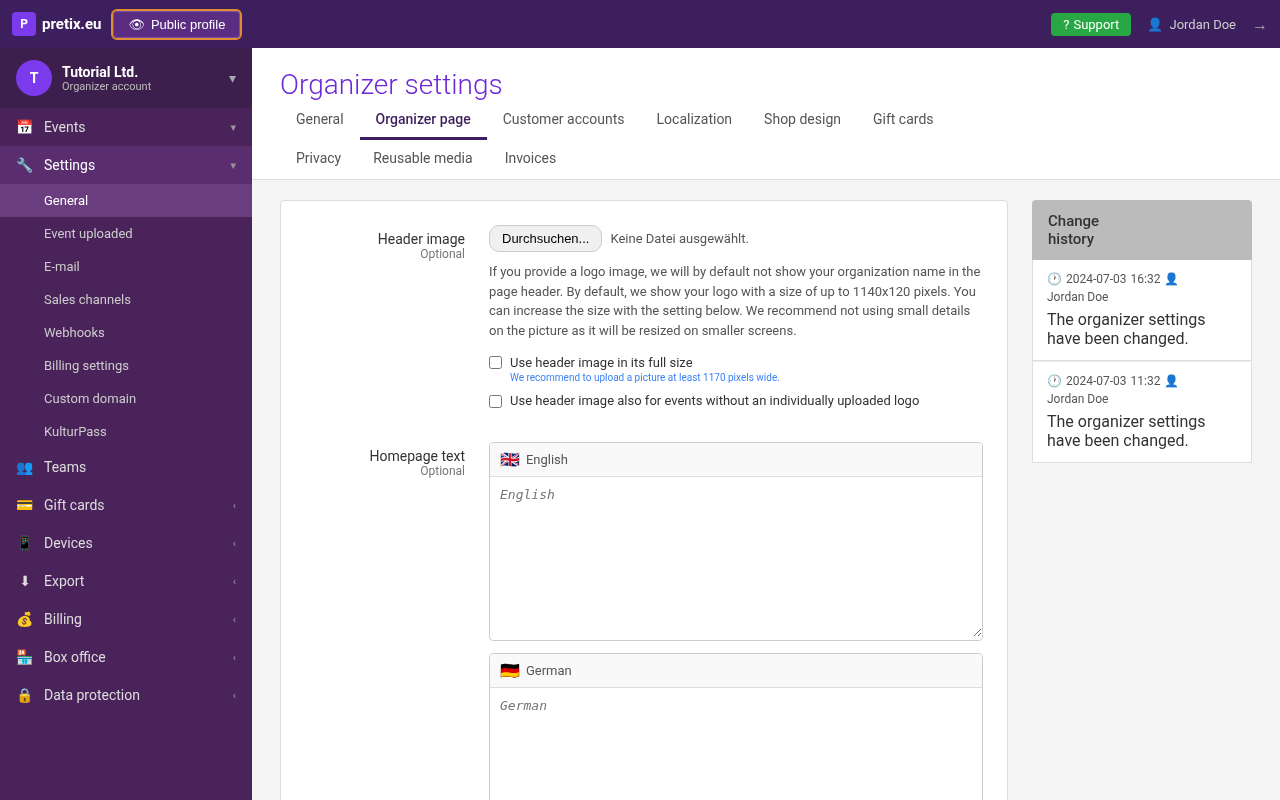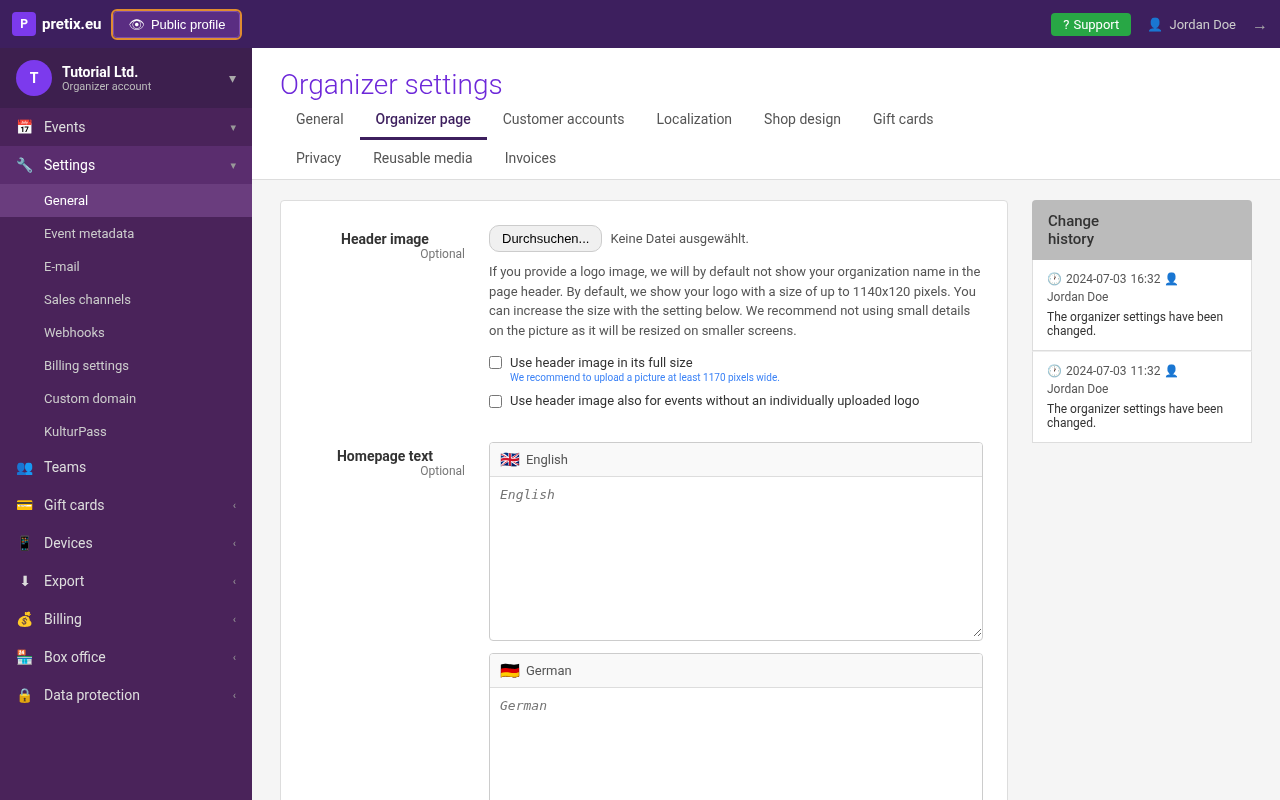--- a/index.html
+++ b/index.html
@@ -199,23 +199,22 @@
       gap: 24px;
       margin-bottom: 24px;
     }
     .form-label-col {
       width: 160px;
       flex-shrink: 0;
       text-align: right;
       padding-top: 6px;
     }
     .form-label {
-      font-weight: 700;
+      font-weight: 400;
       font-size: 14px;
-      text-align: center;
     }
     .form-label-sub {
       font-size: 12px;
       color: #777;
     }
     .form-input-col {
       flex: 1;
     }
 
     .file-input-row {
@@ -320,21 +319,21 @@
       color: #555;
       margin-bottom: 6px;
       display: flex;
       align-items: center;
       gap: 4px;
       flex-wrap: wrap;
     }
     .history-meta-clock { color: #777; }
     .history-meta-user { color: #777; }
     .history-desc {
-      font-size: 12px;
+      font-size: 16px;
       color: #333;
     }
 
     
     .sidebar::-webkit-scrollbar { width: 4px; }
     .sidebar::-webkit-scrollbar-thumb { background: #7c3aed; border-radius: 2px; }
   </style>
 </head>
 <body>
 
@@ -383,21 +382,21 @@
     <div class="sidebar-item active">
       <span class="sidebar-item-icon">🔧</span>
       <span class="sidebar-item-label">Settings</span>
       <span class="sidebar-item-chevron">▾</span>
     </div>
 
     <div class="sidebar-sub-item active">
       <span>General</span>
     </div>
     <div class="sidebar-sub-item">
-      <span>Event metadata</span>
+      <span>Event uploaded</span>
     </div>
     <div class="sidebar-sub-item">
       <span>E-mail</span>
     </div>
     <div class="sidebar-sub-item">
       <span>Sales channels</span>
     </div>
     <div class="sidebar-sub-item">
       <span>Webhooks</span>
     </div>

